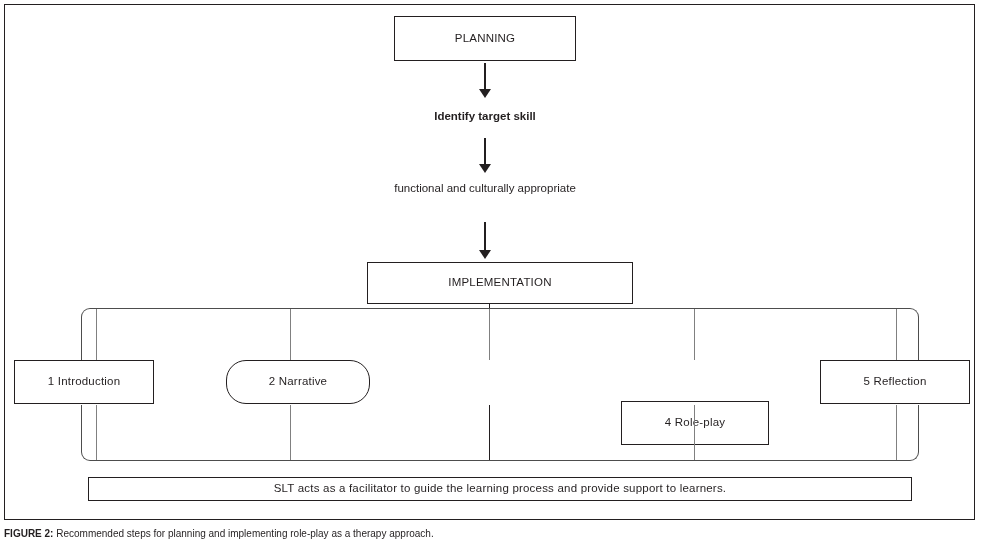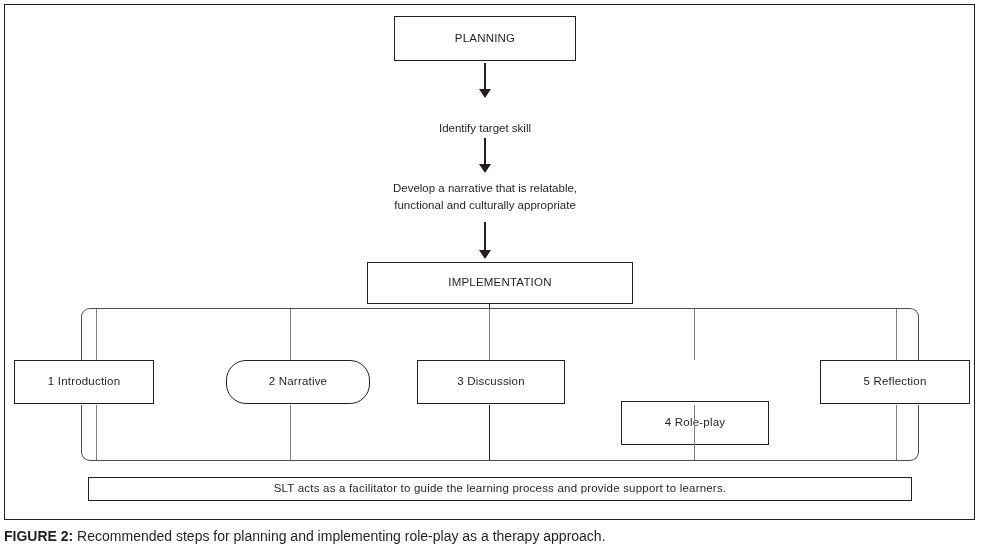--- a/index.html
+++ b/index.html
@@ -110,21 +110,21 @@
   .stem.dark {
     background: #231f20;
   }
 
   
   .caption {
     position: absolute;
     left: 4px;
     top: 528px;
     width: 960px;
-    font-size: 14px;
+    font-size: 10px;
     color: #231f20;
     white-space: nowrap;
   }
   .caption b {
     font-weight: 700;
   }
 </style>
 </head>
 <body>
 
@@ -134,31 +134,30 @@
 
   <div class="node" style="left:394px; top:16px; width:182px; height:45px;">
     <span>PLANNING</span>
   </div>
 
   <div class="arrow" style="left:478px; top:63px; height:36px;">
     <div class="shaft" style="height:27px;"></div>
     <div class="head" style="top:26px;"></div>
   </div>
 
-  <div class="textnode" style="left:365px; top:120px; width:240px;">
+  <div class="textnode" style="left:365px; top:108px; width:240px;font-weight:bold;">
     <span>Identify target skill</span>
   </div>
 
   <div class="arrow" style="left:478px; top:138px; height:36px;">
     <div class="shaft" style="height:27px;"></div>
     <div class="head" style="top:26px;"></div>
   </div>
 
   <div class="textnode" style="left:345px; top:180px; width:280px;">
-    <div>Develop a narrative that is relatable,</div>
     <div>functional and culturally appropriate</div>
   </div>
 
   <div class="arrow" style="left:478px; top:222px; height:38px;">
     <div class="shaft" style="height:29px;"></div>
     <div class="head" style="top:28px;"></div>
   </div>
 
   <div class="node" style="left:367px; top:262px; width:266px; height:42px;">
     <span>IMPLEMENTATION</span>
@@ -173,23 +172,20 @@
   <div class="stem" style="left:489px; top:309px; height:51px;"></div>
   <div class="stem" style="left:694px; top:309px; height:51px;"></div>
   <div class="stem" style="left:896px; top:309px; height:51px;"></div>
 
   <div class="node" style="left:14px; top:360px; width:140px; height:44px;">
     <span>1 Introduction</span>
   </div>
   <div class="node" style="left:226px; top:360px; width:144px; height:44px;border-radius:20px;">
     <span>2 Narrative</span>
   </div>
-  <div class="node" style="left:417px; top:360px; width:148px; height:44px;">
-    <span>3 Discussion</span>
-  </div>
   <div class="node" style="left:621px; top:360px; width:148px; height:44px;margin-top:41px;">
     <span>4 Role-play</span>
   </div>
   <div class="node" style="left:820px; top:360px; width:150px; height:44px;">
     <span>5 Reflection</span>
   </div>
 
   <div class="bracket-rail up-ends" style="left:81px; top:405px; width:838px; height:56px;"></div>
 
   <div class="stem" style="left:96px;  top:405px; height:55px;"></div>

